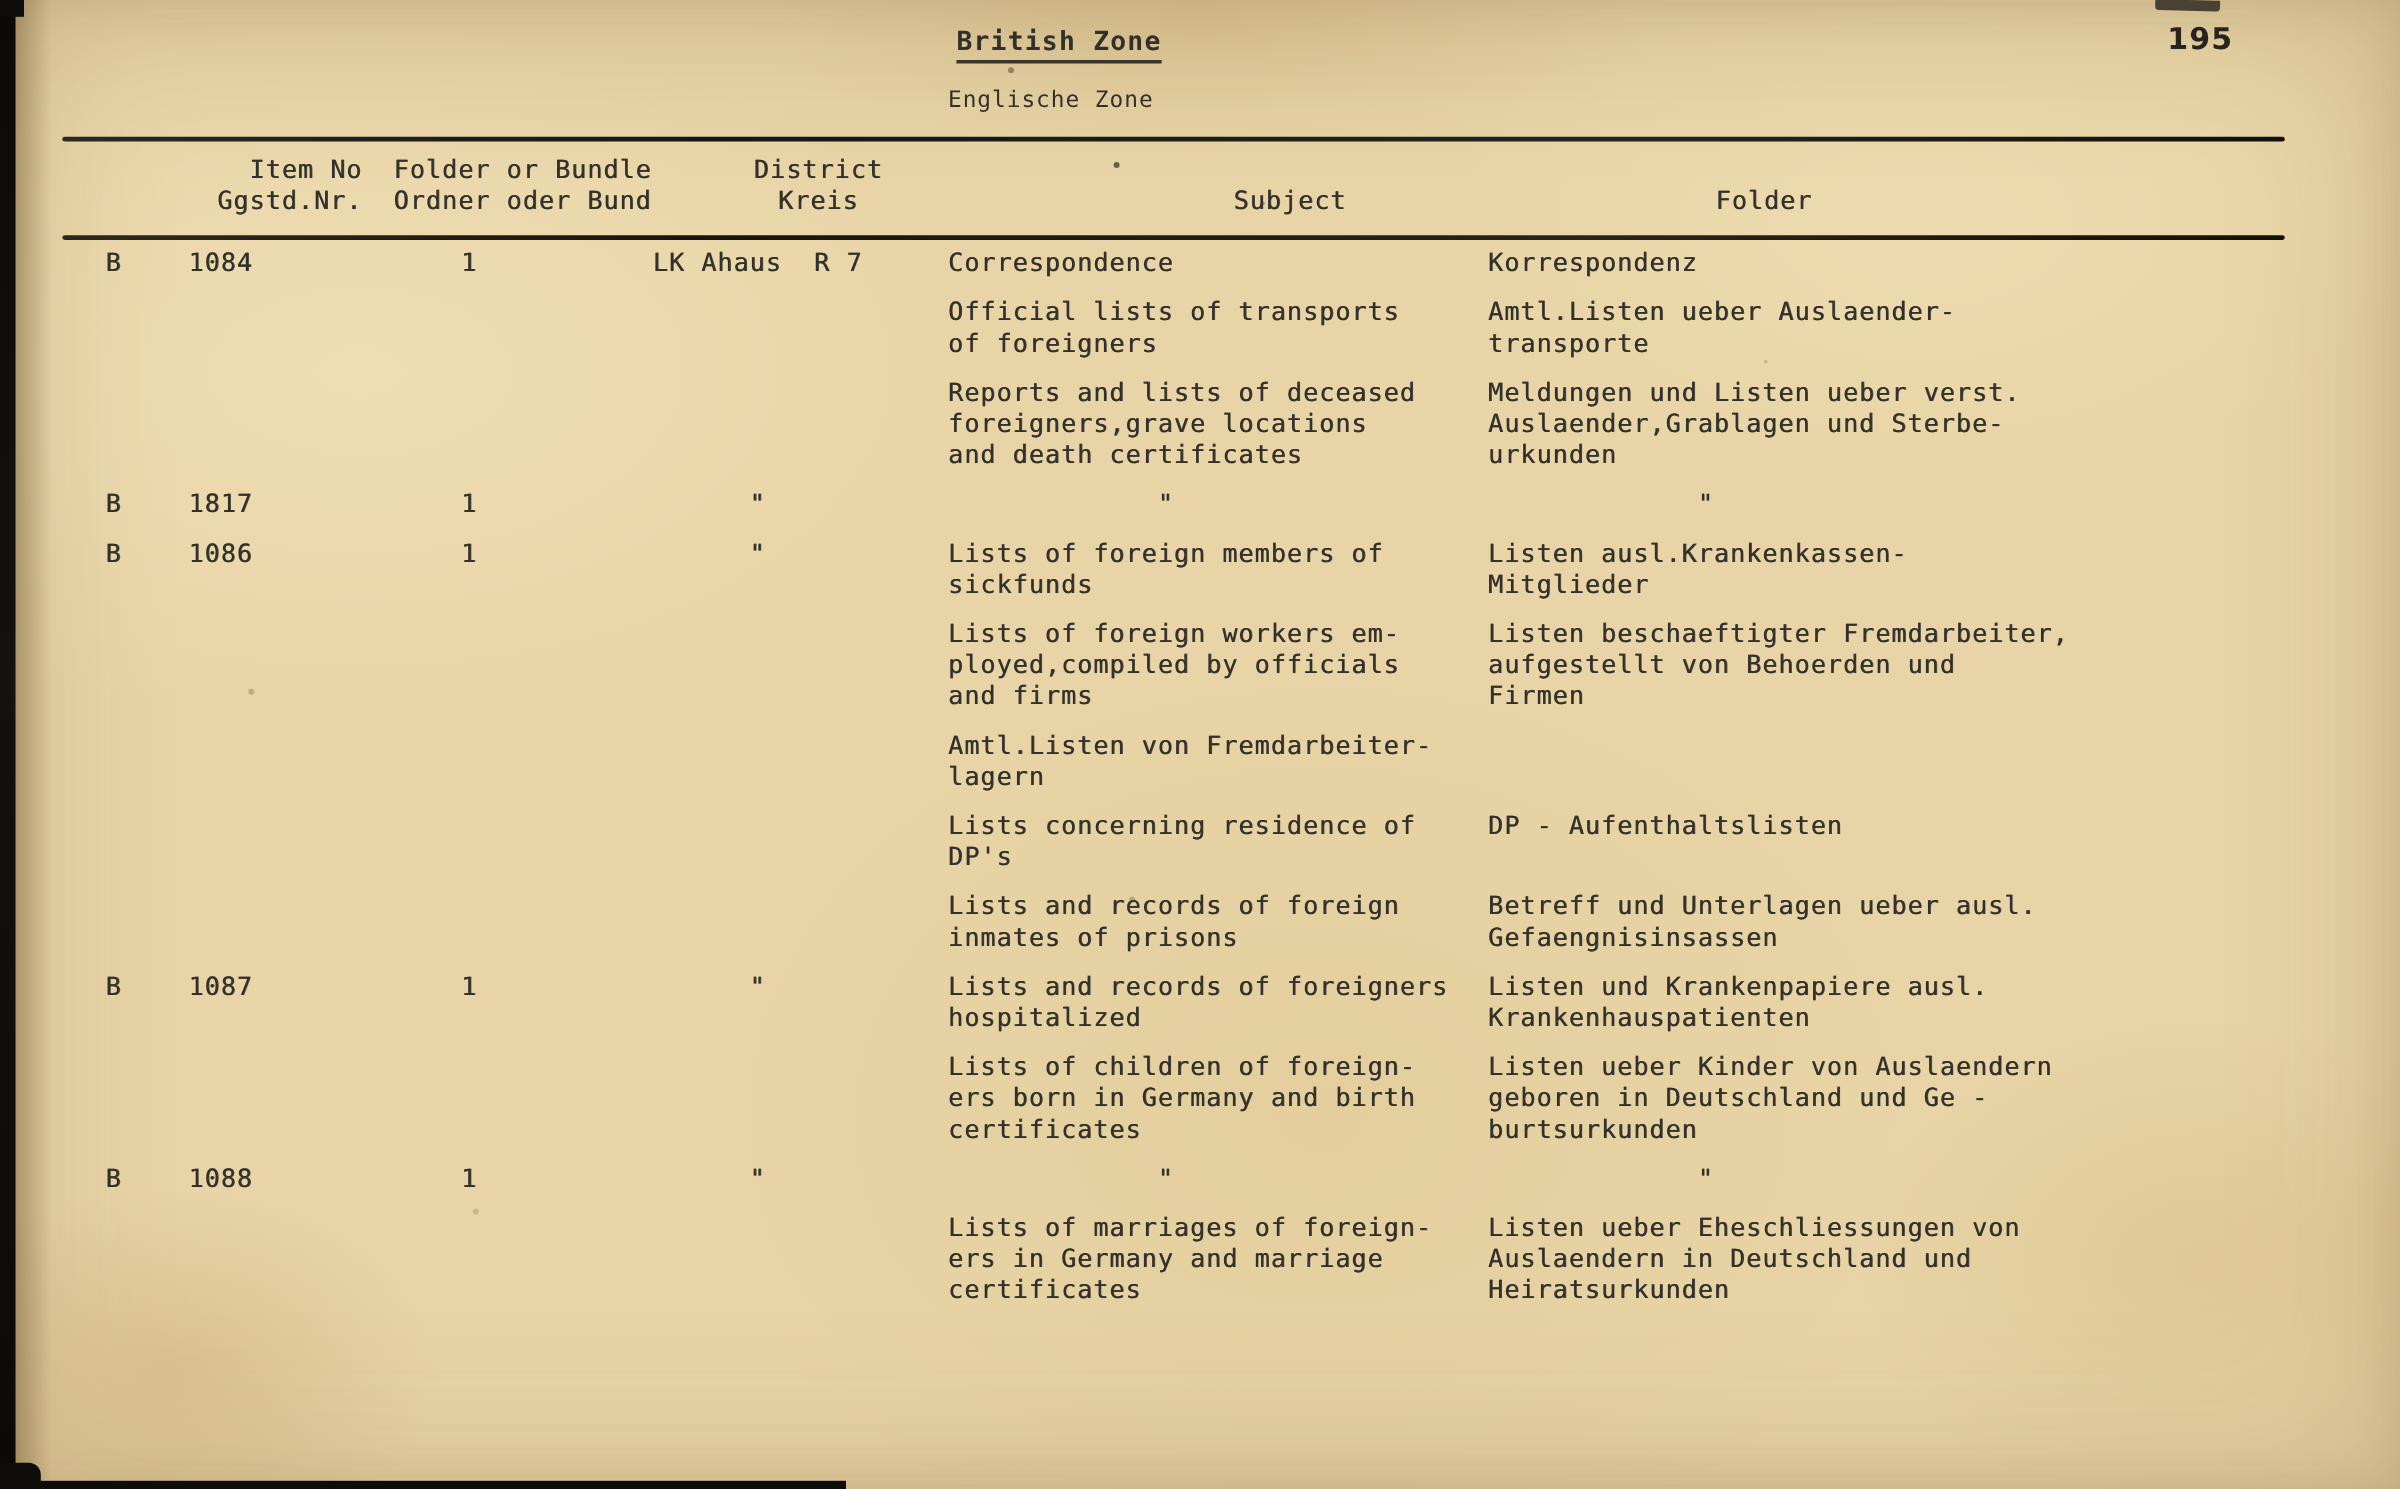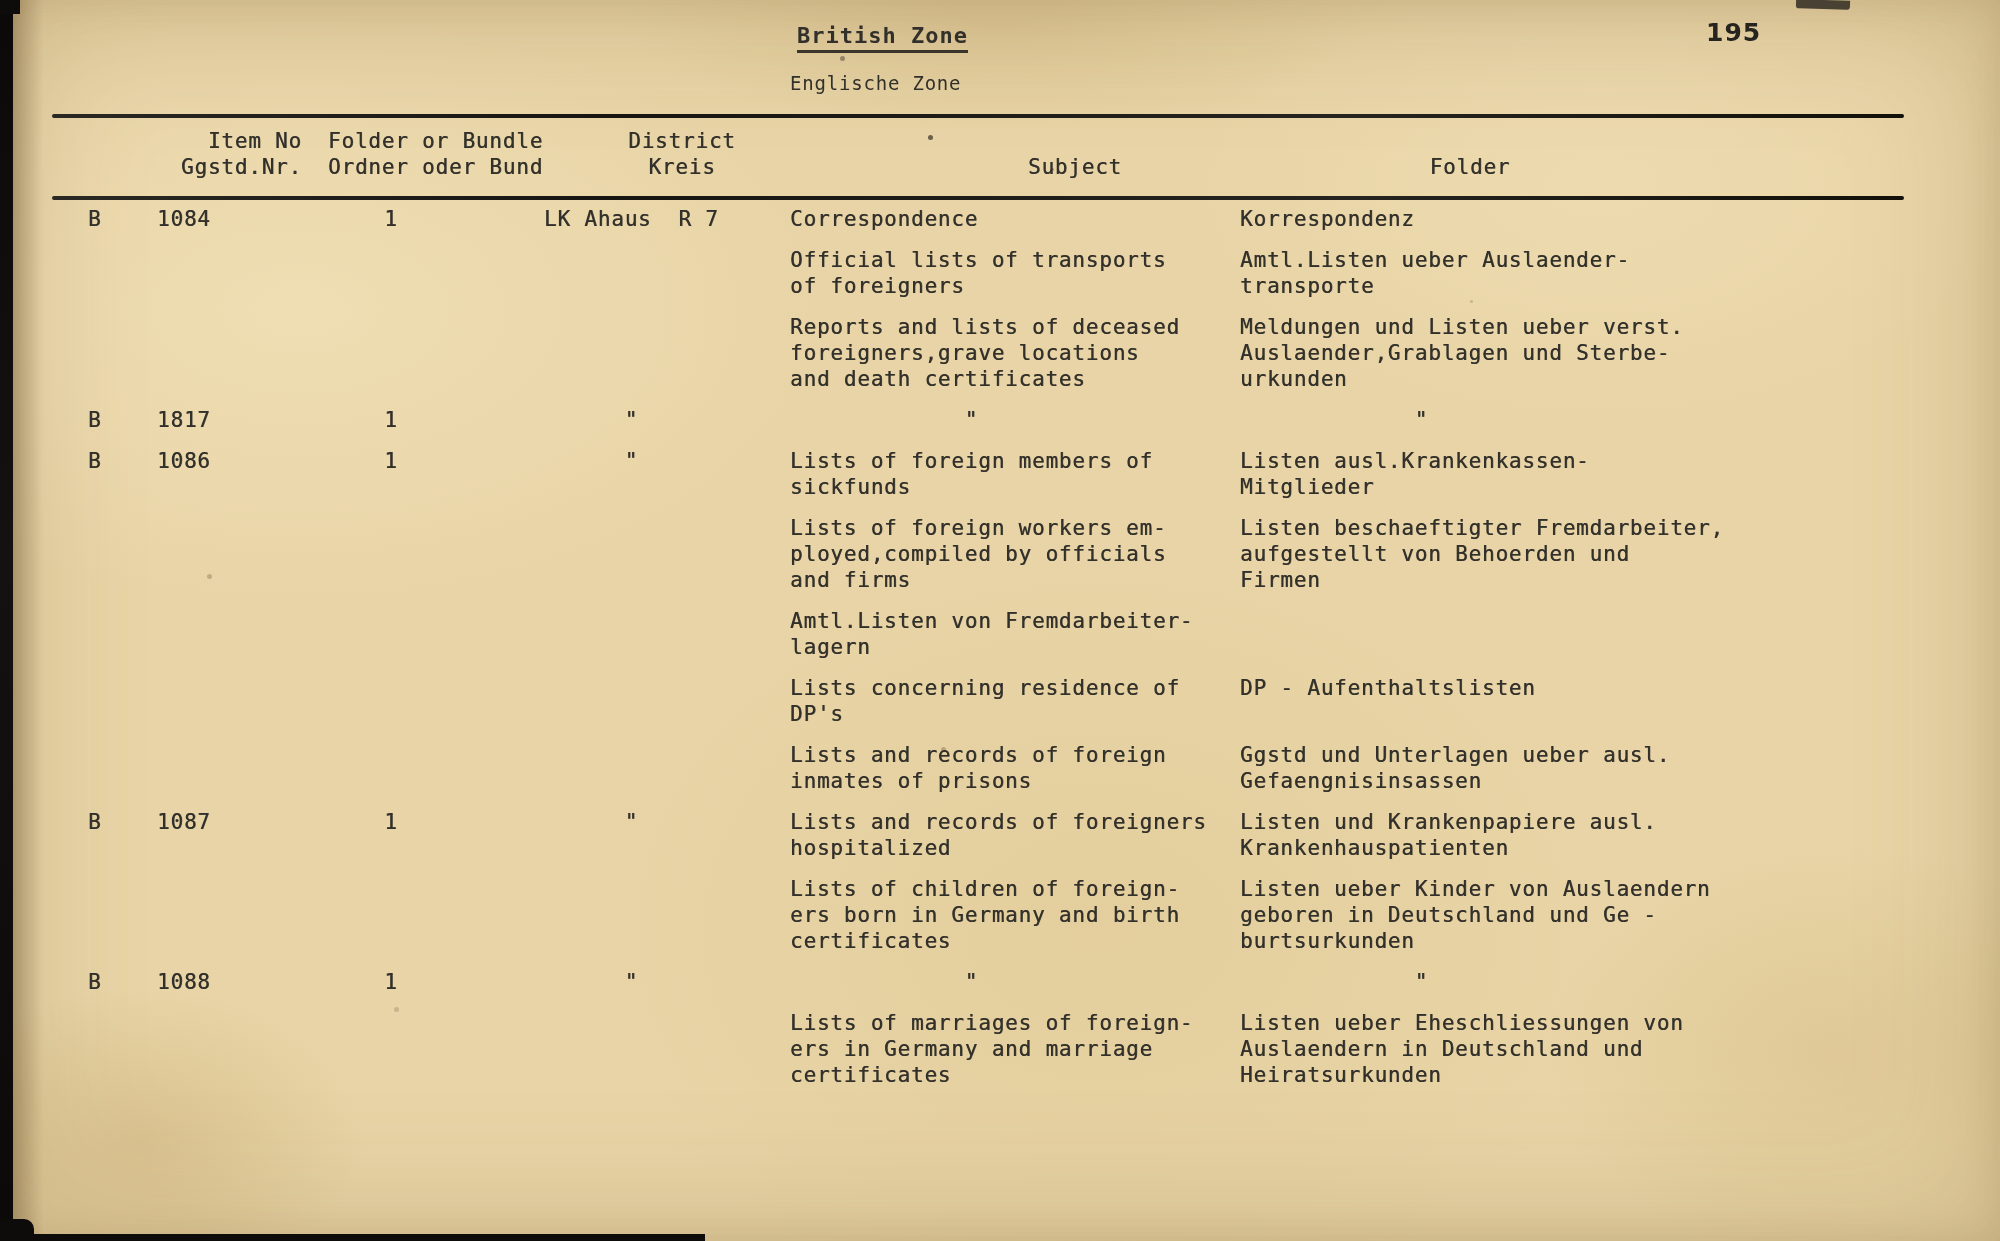--- a/index.html
+++ b/index.html
@@ -94,21 +94,21 @@
       841px 57px 0 1px rgba(60,52,40,0.45),
       1051px 168px 0 0 rgba(60,52,40,0.40),
       942px 748px 0 1px rgba(80,66,45,0.30),
       208px 575px 0 1px rgba(95,78,50,0.30),
       1470px 300px 0 0 rgba(95,78,50,0.25),
       395px 1008px 0 1px rgba(90,74,48,0.22);
   }
 
   .page-number {
     position: absolute;
-    left: 1706px; top: 18px;
+    left: 1806px; top: 18px;
     font-family: "DejaVu Sans", "Liberation Sans", sans-serif;
     font-weight: bold;
     font-size: 25px;
     letter-spacing: 1px;
     color: #26241f;
     z-index: 1;
   }
 
   .doc-title {
     position: absolute;
@@ -306,21 +306,21 @@
     <div class="cell c6">DP - Aufenthaltslisten</div>
   </div>
 
   <div class="row grid-cols">
     <div class="cell c1"></div>
     <div class="cell c2"></div>
     <div class="cell c3"></div>
     <div class="cell c4"></div>
     <div class="cell c5">Lists and records of foreign
 inmates of prisons</div>
-    <div class="cell c6">Ggstd und Unterlagen ueber ausl.
+    <div class="cell c6">Betreff und Unterlagen ueber ausl.
 Gefaengnisinsassen</div>
   </div>
 
   <div class="row grid-cols">
     <div class="cell c1">B</div>
     <div class="cell c2">1087</div>
     <div class="cell c3">1</div>
     <div class="cell c4">      "</div>
     <div class="cell c5">Lists and records of foreigners
 hospitalized</div>

